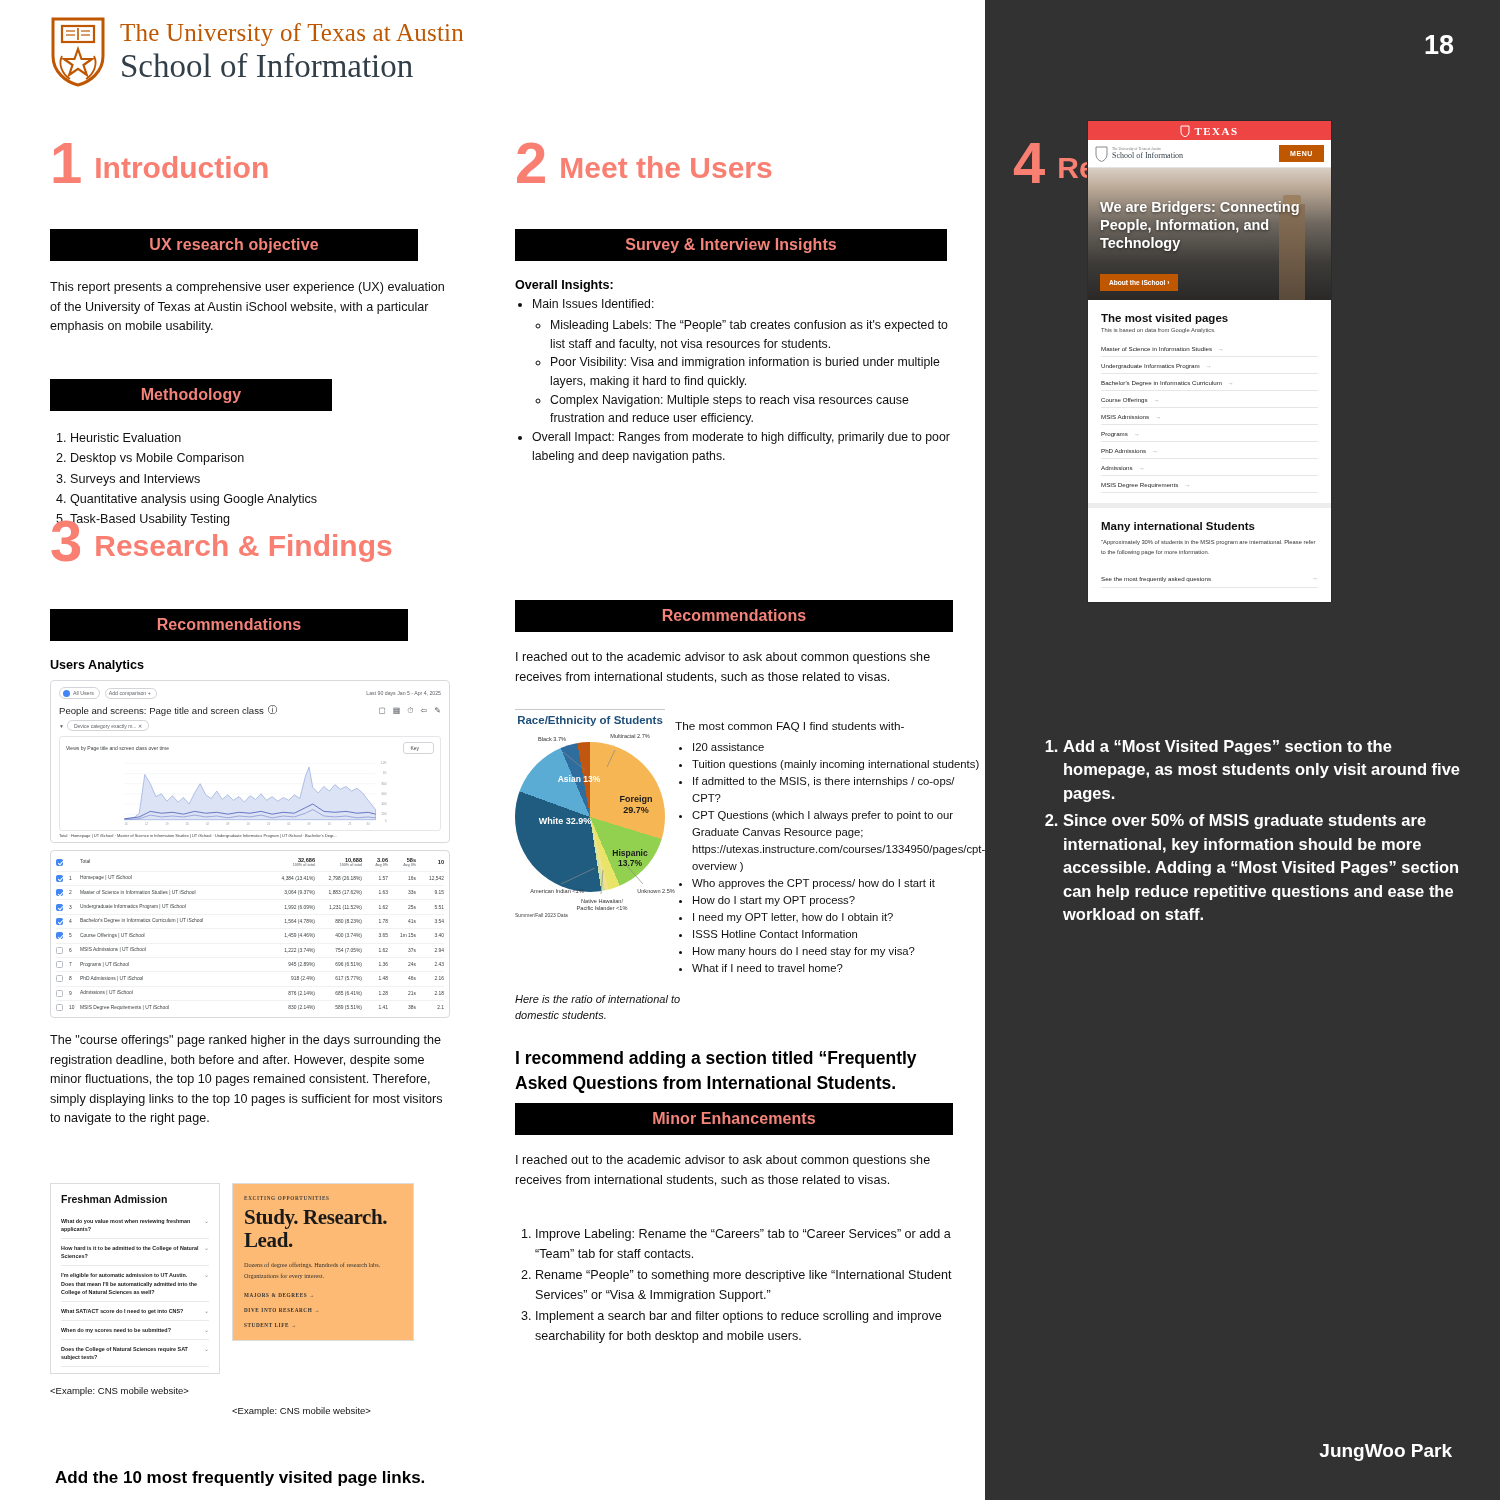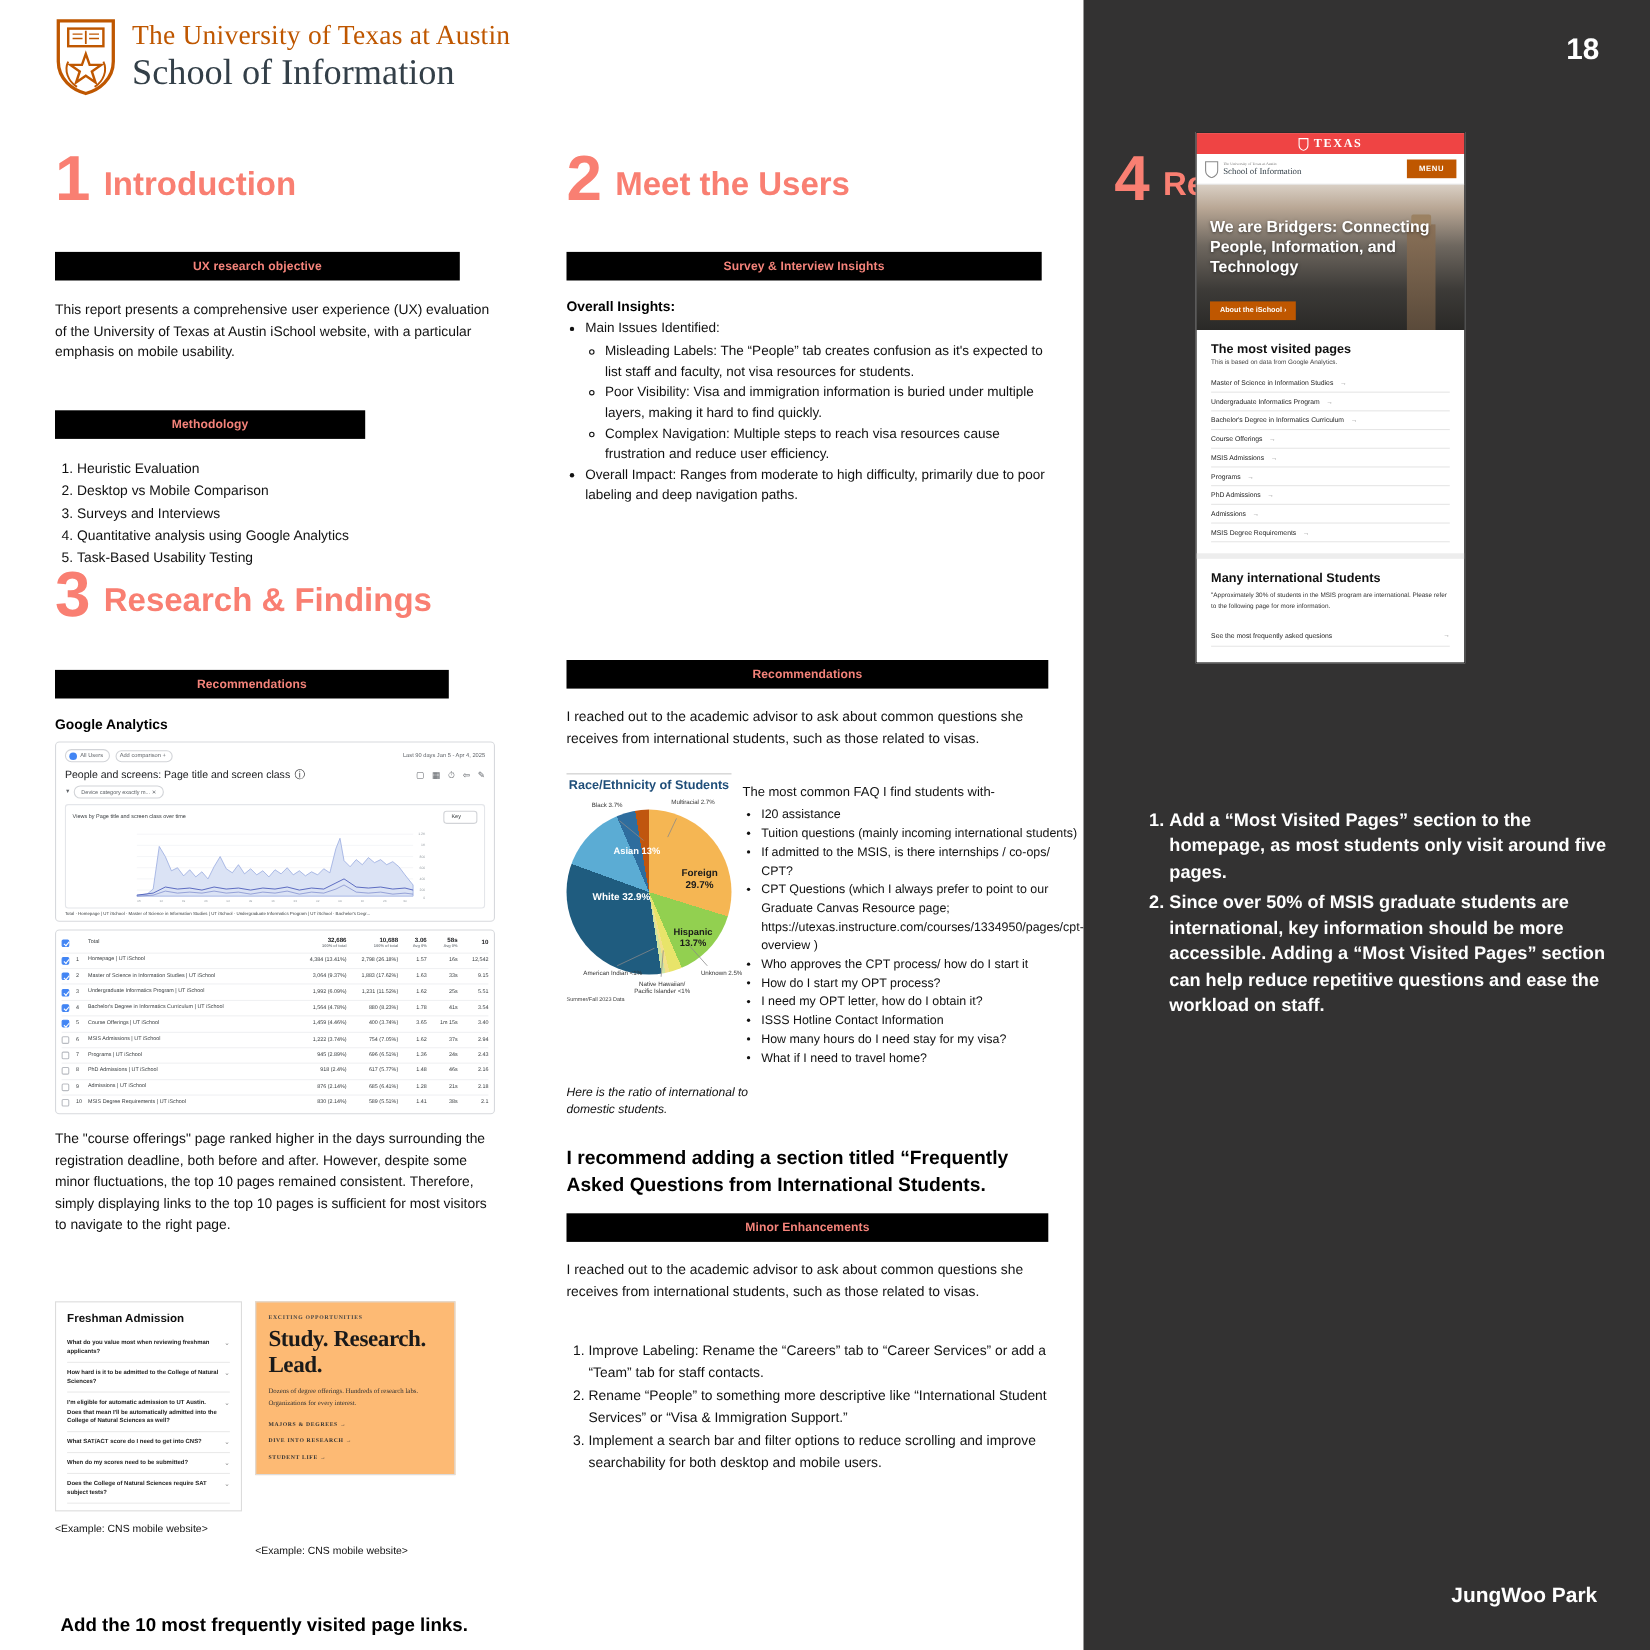--- a/index.html
+++ b/index.html
@@ -22,21 +22,21 @@
   .shield { width: 56px; height: 72px; flex: none; }
   .logo-text .uni { font-family: "Liberation Serif", serif; font-size: 25px; color: #bf5700; letter-spacing: .2px; line-height: 1.12; }
   .logo-text .soi { font-family: "Liberation Serif", serif; font-size: 33px; color: #333f48; line-height: 1.1; margin-top: 1px; }
 
   
   .sec-head { display: flex; align-items: flex-end; gap: 12px; }
   .sec-num { font-size: 58px; font-weight: 700; color: #f97f72; line-height: .85; }
   .sec-title { font-size: 30px; font-weight: 700; color: #f97f72; line-height: 1; padding-bottom: 4px; }
 
   
-  .banner { background: #000; color: #f4837a; font-size: 11px; font-weight: 700;
+  .banner { background: #000; color: #f4837a; font-size: 16px; font-weight: 700;
             text-align: center; padding: 7px 4px; letter-spacing: .1px; }
 
   .body-text { font-size: 12.6px; line-height: 1.55; color: #111; }
   .body-text.small { font-size: 11.8px; }
   ol.num { padding-left: 20px; }
   ol.num li { font-size: 12.6px; line-height: 1.62; color: #111; }
   ul.dot { padding-left: 17px; }
   ul.dot li { font-size: 12.3px; line-height: 1.52; color: #111; }
   ul.dot ul.dot { padding-left: 18px; margin-top: 2px; }
 
@@ -189,21 +189,21 @@
         <li>Overall Impact: Ranges from moderate to high difficulty, primarily due to poor labeling and deep navigation paths.</li>
       </ul>
     </div>
 
     <div class="col1" style="top:516px;">
       <div class="sec-head">
         <span class="sec-num">3</span>
         <span class="sec-title">Research &amp; Findings</span>
       </div>
       <div class="banner" style="margin-top:44px;width:358px;">Recommendations</div>
-      <div class="bold-label" style="margin-top:17px;">Google Analytics</div>
+      <div class="bold-label" style="margin-top:17px;">Users Analytics</div>
 
       <div class="ga-card" style="margin-top:8px;">
         <div class="ga-row1">
           <div style="display:flex;gap:5px;align-items:center;">
             <span class="ga-pill">
               <span class="ga-dot"></span>
               <span>All Users</span>
             </span>
             <span class="ga-pill">Add comparison  +</span>
           </div>

